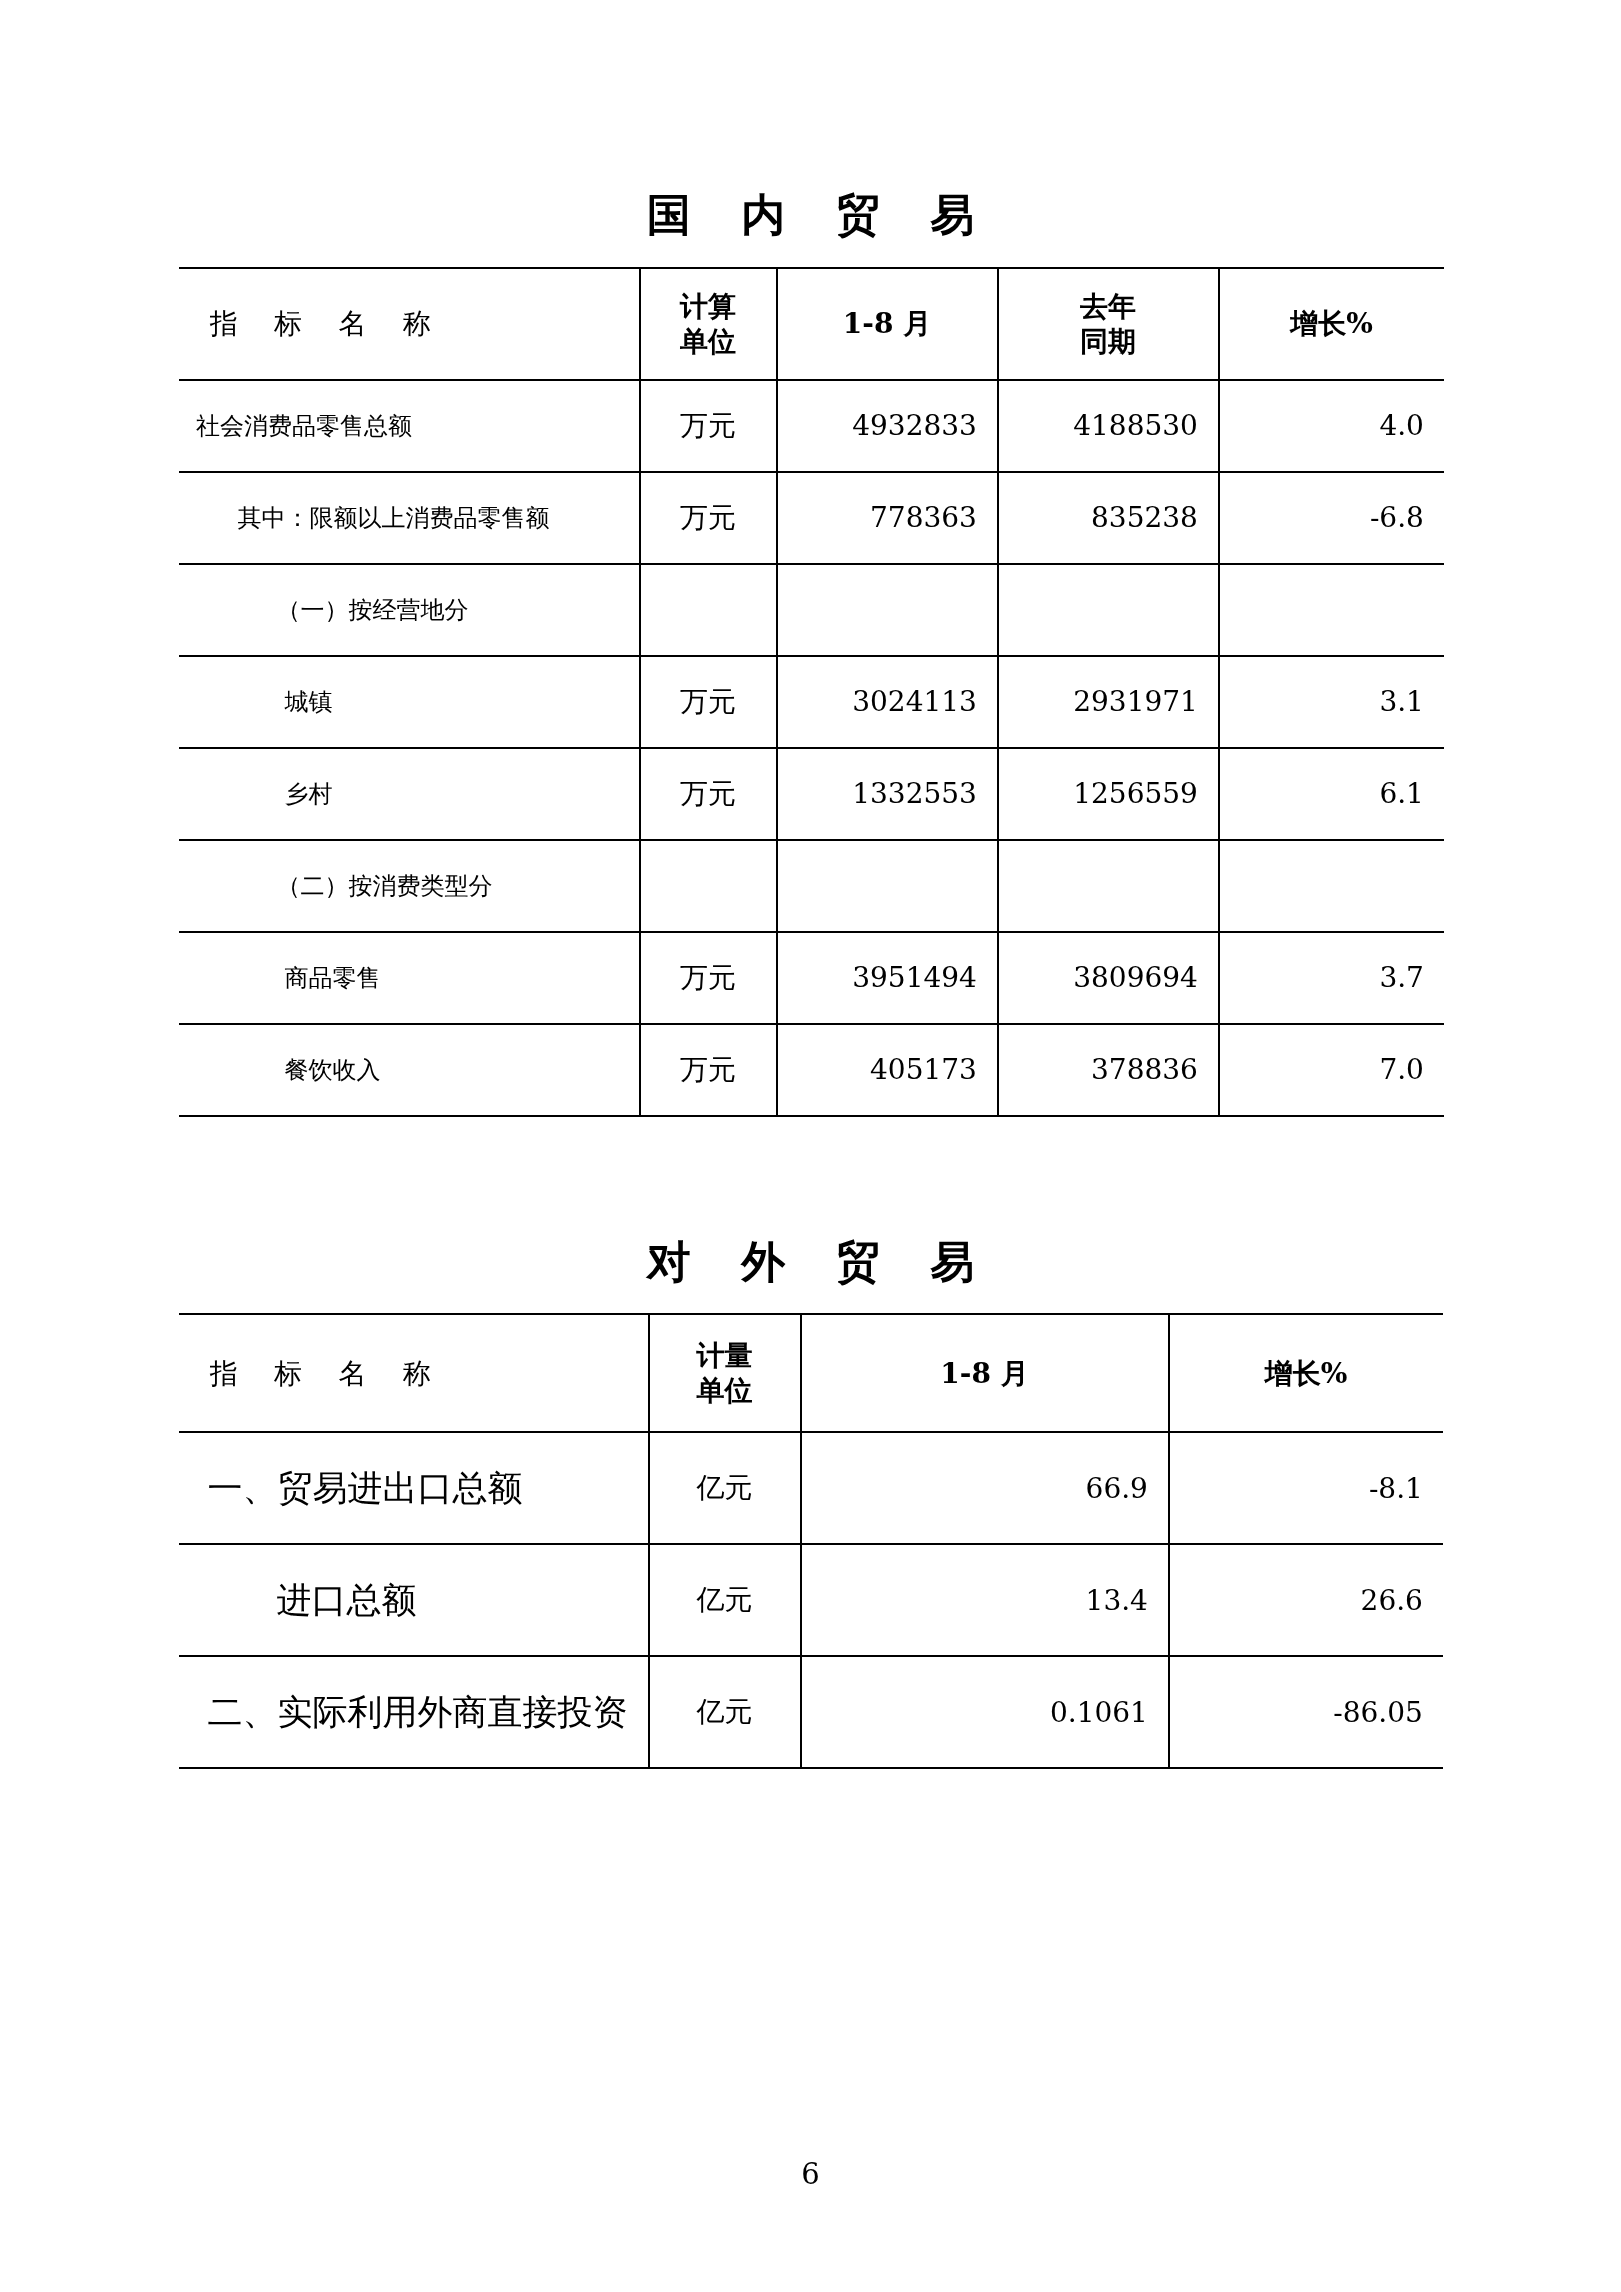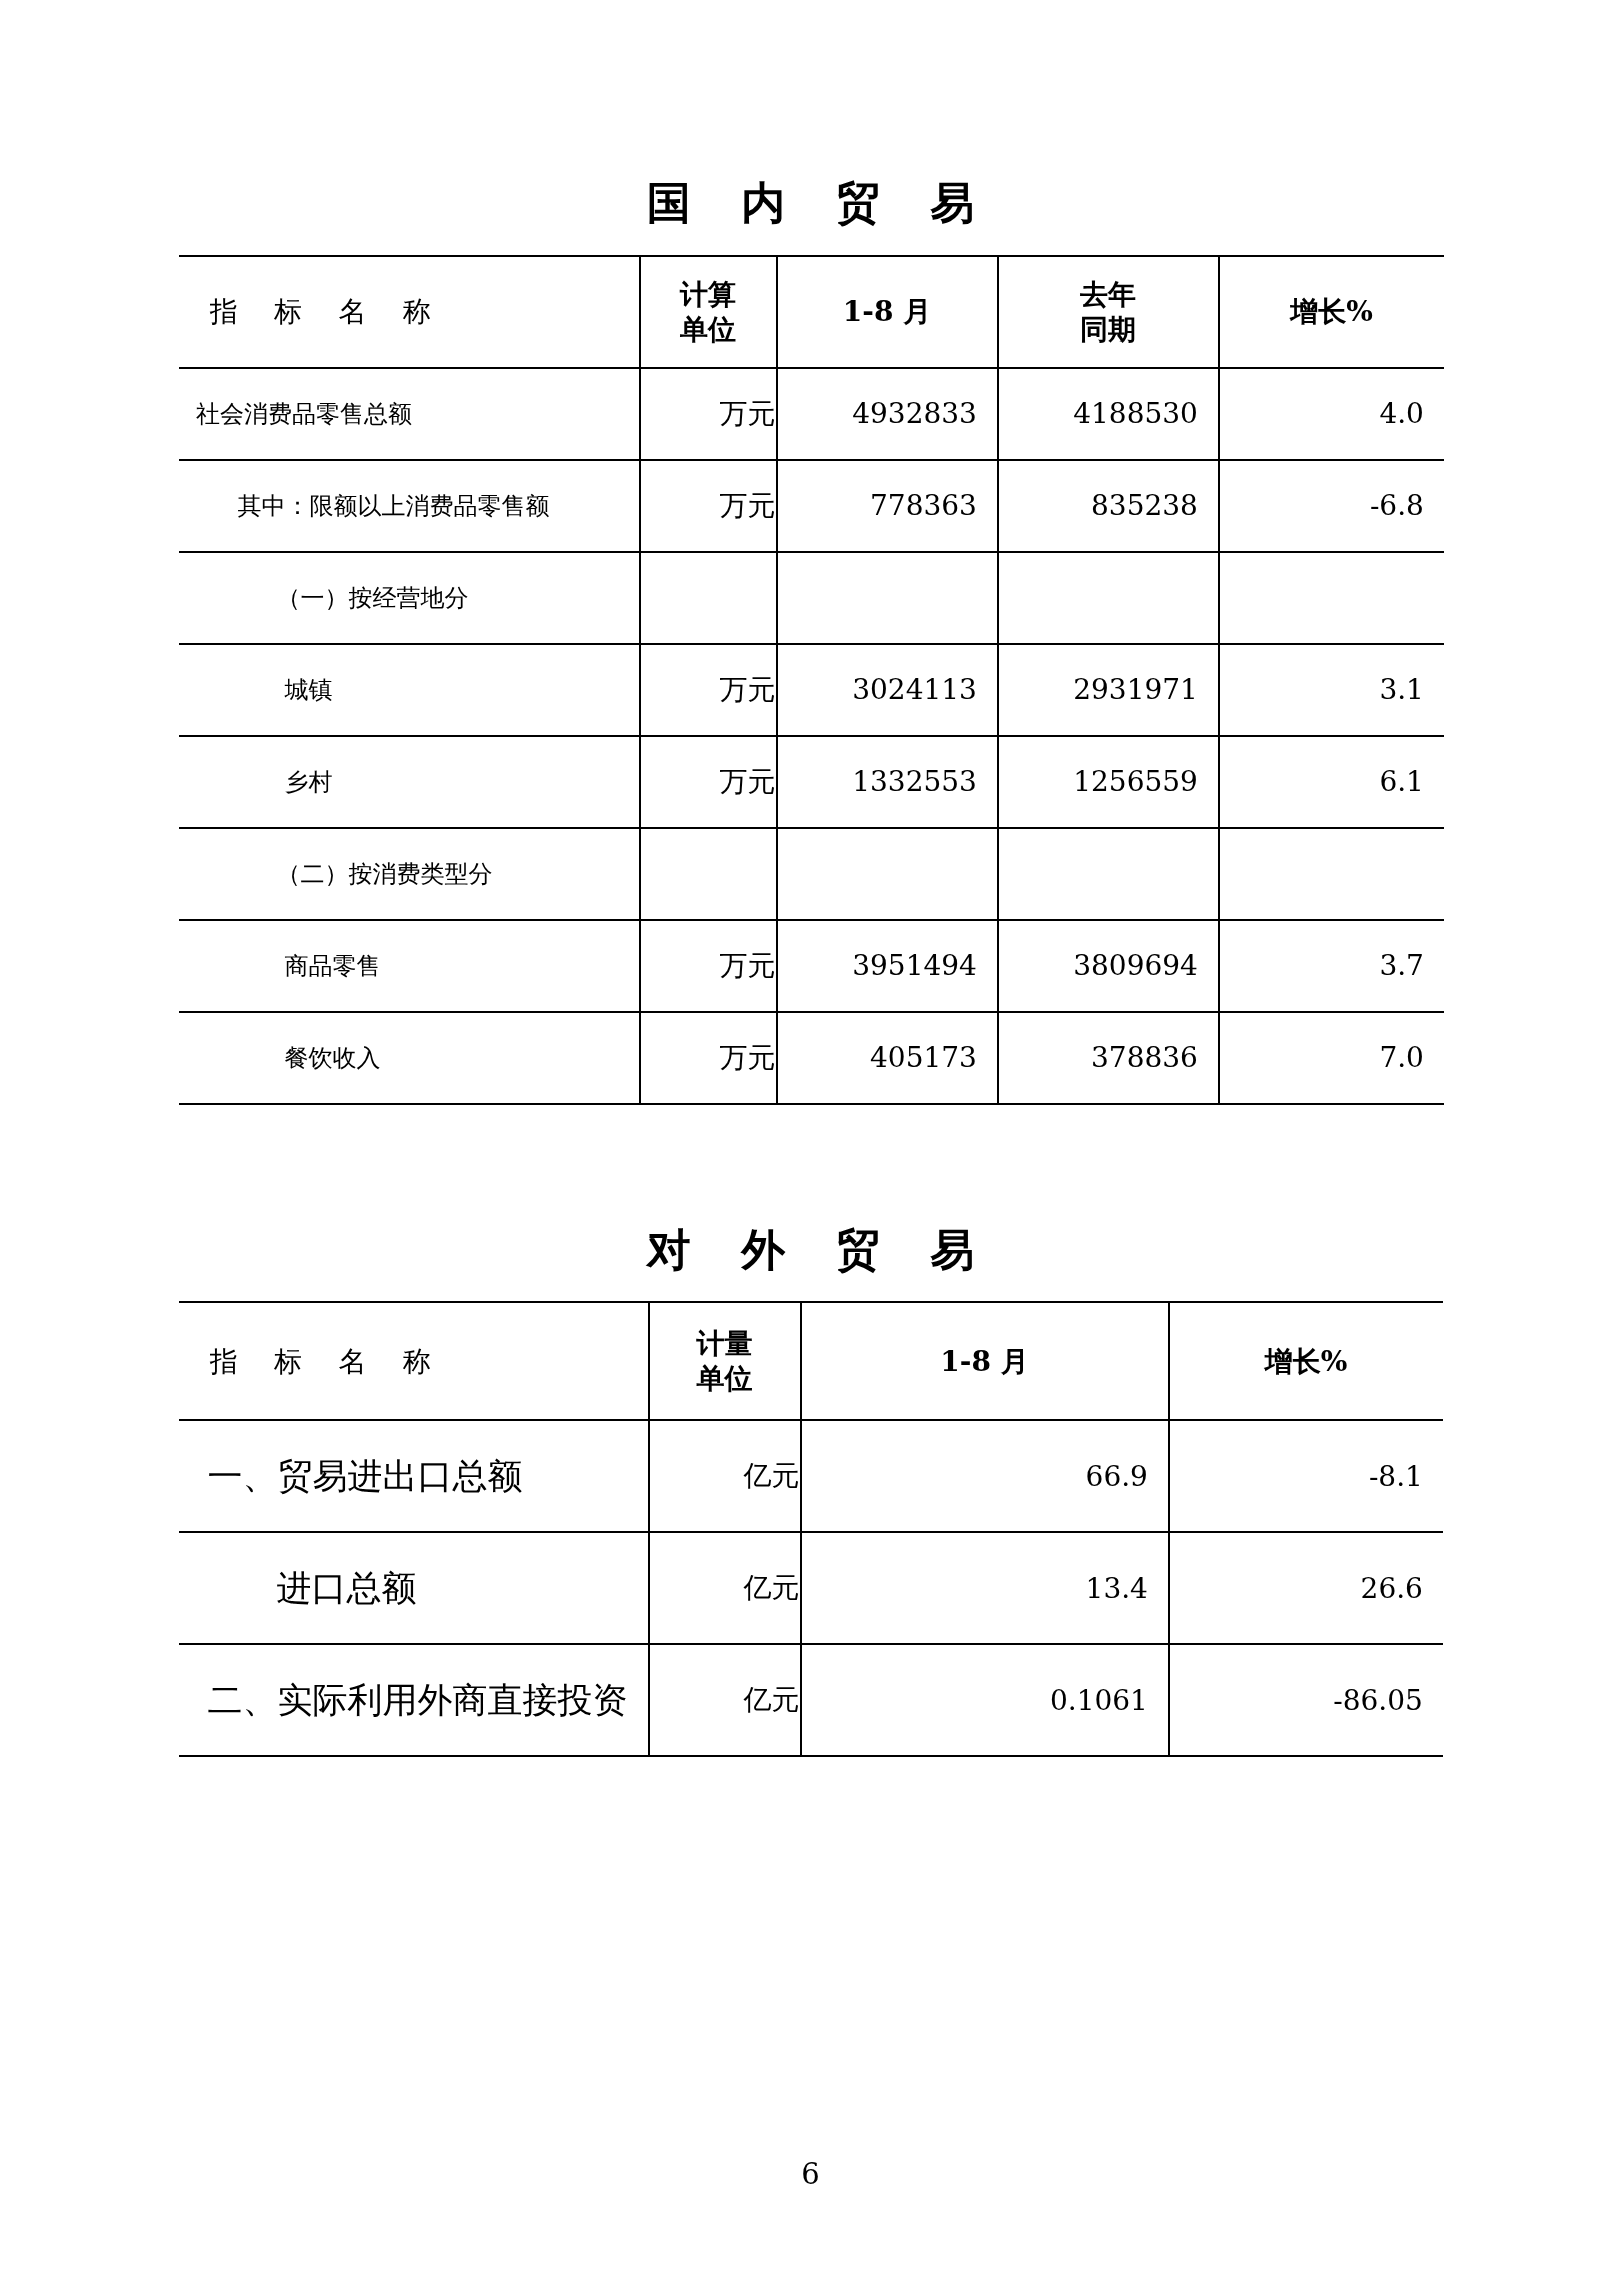--- a/index.html
+++ b/index.html
@@ -11,21 +11,21 @@
     width: 1621px;
     height: 2293px;
     font-family: "DejaVu Serif", "Liberation Serif", serif;
     color: #000000;
     position: relative;
   }
   .page {
     width: 1621px;
     height: 2293px;
     box-sizing: border-box;
-    padding: 0;
+    padding: 12px;
     position: relative;
   }
   .section {
     width: 1264px;
     margin: 0 auto;
   }
   .sec1 {
     padding-top: 174px;
   }
   .sec2 {
@@ -68,21 +68,20 @@
   }
   .hdr .namecell {
     letter-spacing: 13.7px;
     text-indent: 13.7px;
     padding-left: 17.6px;
     text-align: left;
     font-weight: normal;
   }
   .row td {
     height: 90px;
-    text-align: right;
   }
   .t1 .name {
     text-align: left;
     padding-left: 17.6px;
     font-size: 24px;
   }
   .indent1 { padding-left: 59px !important; margin-top: 12px; }
   .indent2 { padding-left: 98px !important; }
   .indent3 { padding-left: 106px !important; }
   .unit {

